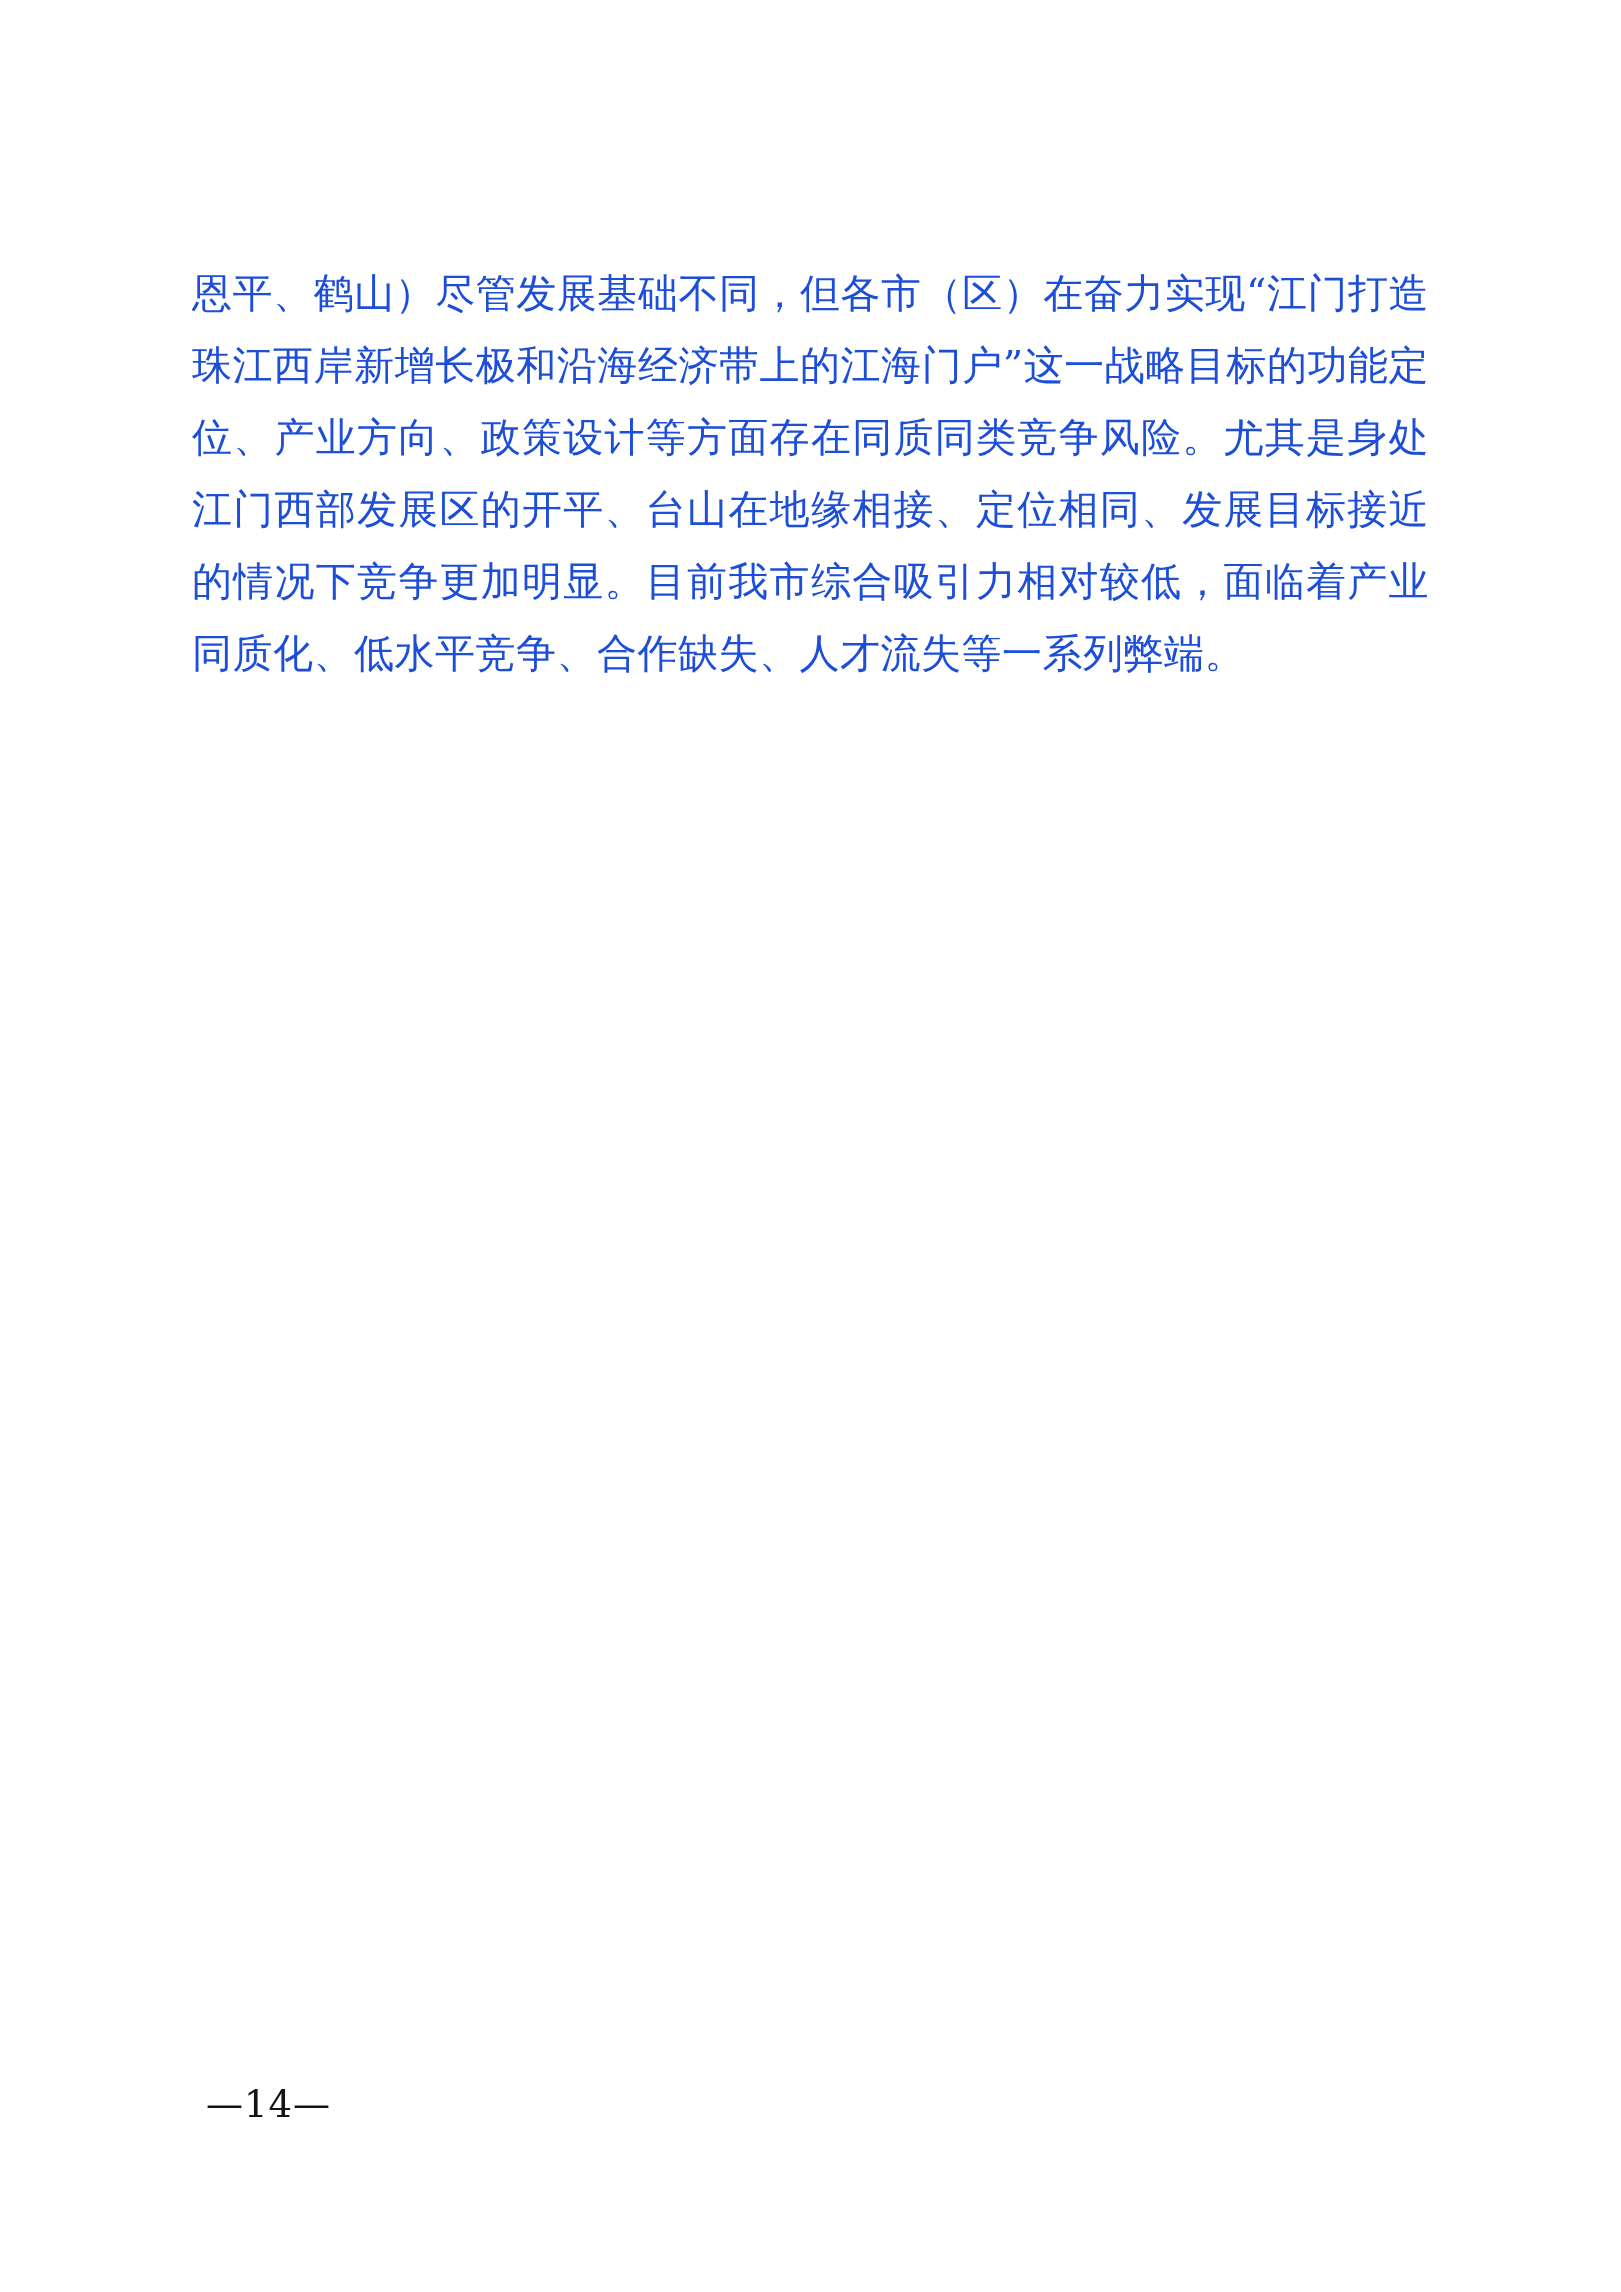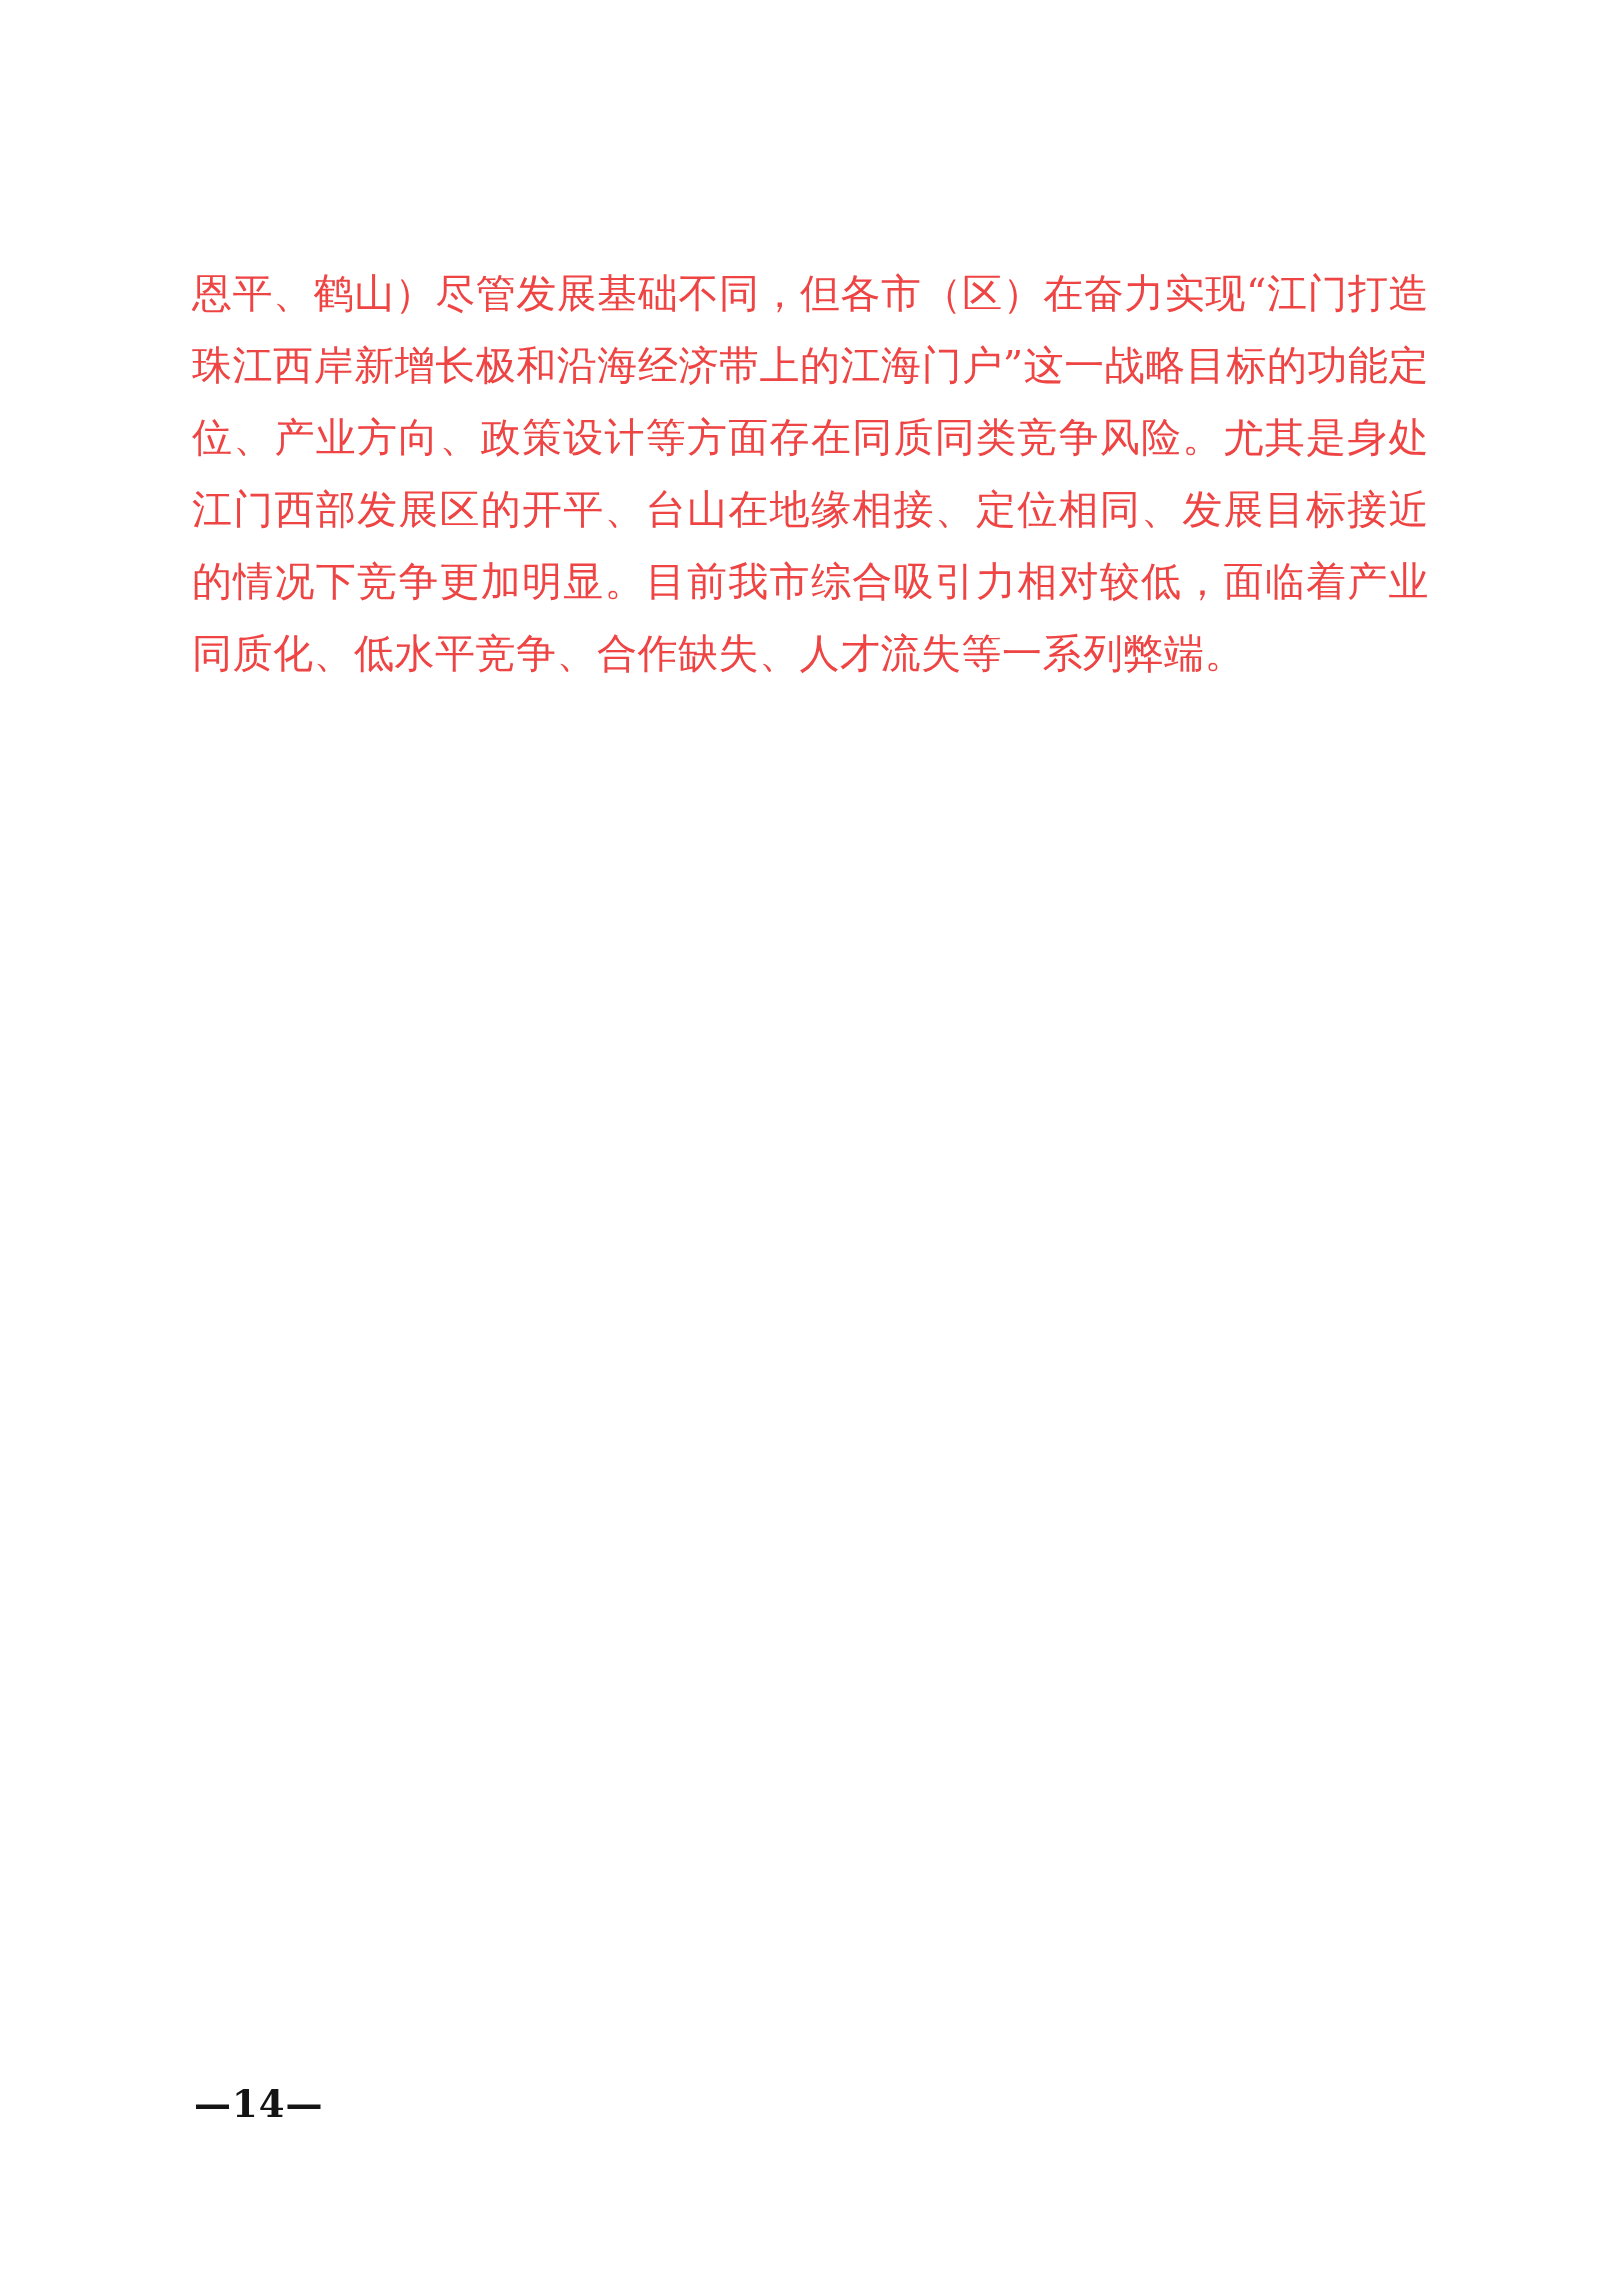--- a/index.html
+++ b/index.html
@@ -30,36 +30,35 @@
     top: 257px;
     width: 1237px;
   }
   .para {
     font-size: 40px;
     line-height: 72px;
     letter-spacing: 0.5px;
     text-align: justify;
     text-justify: inter-character;
     margin: 0 0 0 0;
-    color: #ef4444;
+    color: #1d4ed8;
     font-weight: 400;
   }
   .para + .para {
     margin-top: 0;
   }
   .indent {
     text-indent: 80px;
   }
   .footer {
     position: absolute;
-    left: 188px;
+    left: 200px;
     top: 2083px;
     width: 1237px;
     text-align: left;
-    font-weight: bold;
   }
   .page-number {
     font-size: 37px;
     line-height: 43px;
     color: #141414;
     letter-spacing: 1px;
     padding-left: 5.9px;
   }
 </style>
 </head>

